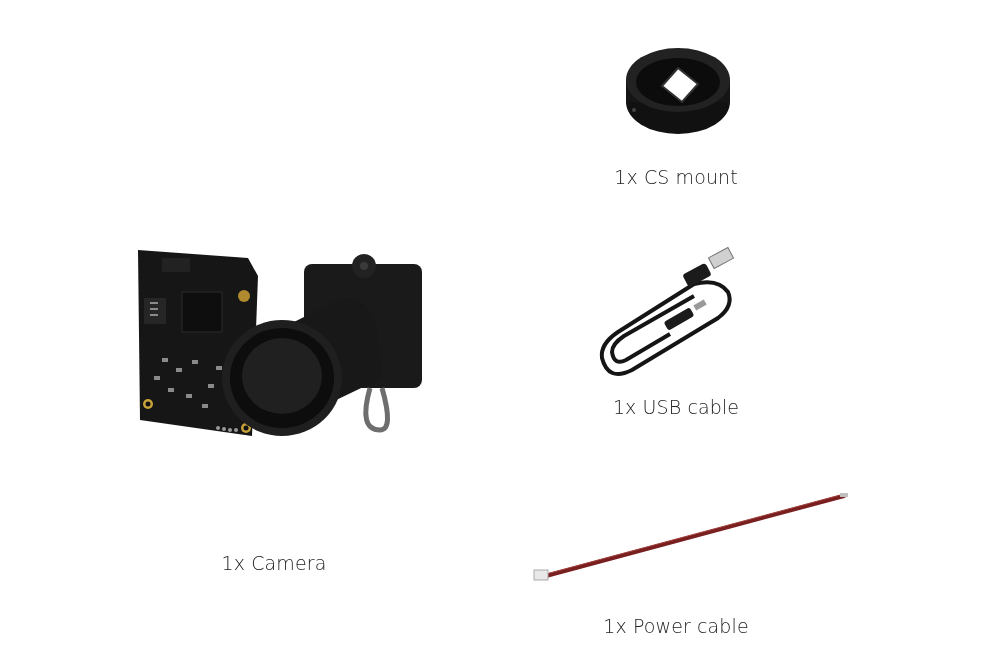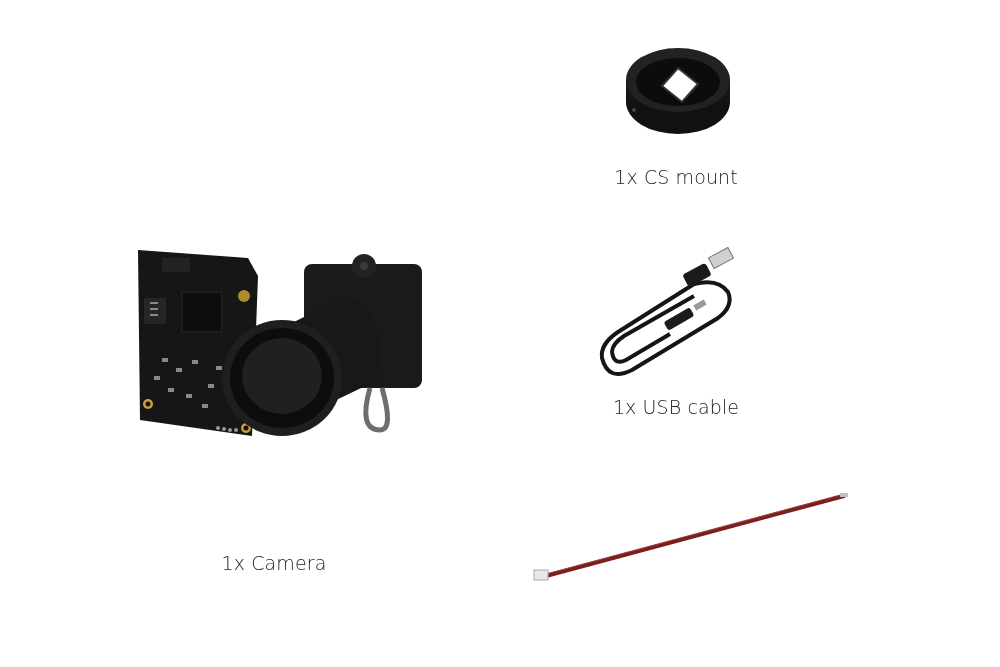--- a/index.html
+++ b/index.html
@@ -92,13 +92,14 @@
   <div class="label" style="left:676px;top:396px;">1x USB cable</div>
 </div>
 
 <div class="item" style="left:0;top:0;width:1000px;height:667px;pointer-events:none;">
   <svg style="left:530px;top:490px;" width="320" height="96" viewBox="0 0 320 96">
     <line x1="16" y1="86" x2="314" y2="6" stroke="#7a1f1f" stroke-width="4" stroke-linecap="round"></line>
     <line x1="16" y1="84" x2="314" y2="4" stroke="#a0413b" stroke-width="1"></line>
     <rect x="4" y="80" width="14" height="10" fill="#e8e8e8" stroke="#aaa"></rect>
     <rect x="310" y="3" width="8" height="4" fill="#c0c0c0"></rect>
   </svg>
+  <div class="label" style="left:676px;top:615px;">1x Power cable</div>
 </div>
 
 </body></html>

